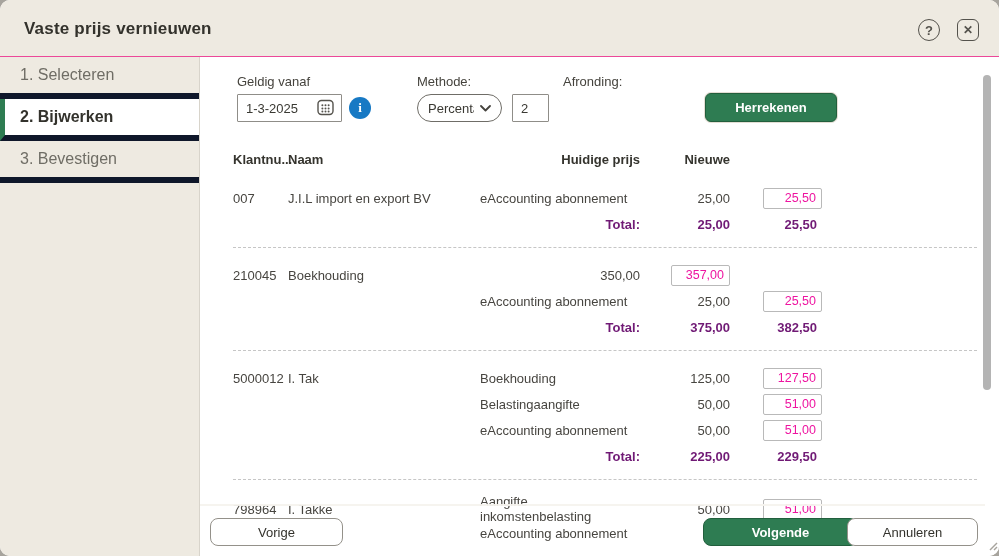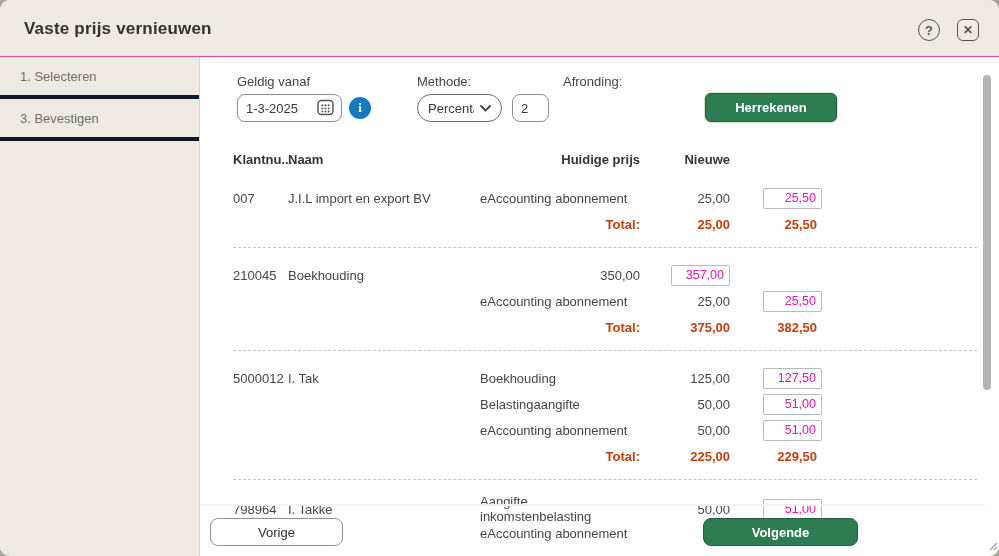--- a/index.html
+++ b/index.html
@@ -32,36 +32,36 @@
   }
   .help{right:59px;border-radius:50%;}
   .close{right:20px;border-radius:6px;font-size:12px;}
   
   .sidebar{
     position:absolute;left:0;top:57px;bottom:0;width:200px;
     background:#eeeae1;border-right:1px solid #d8d4cb;box-sizing:border-box;
   }
   .step{
     height:42px;display:flex;align-items:center;
-    padding-left:20px;font-size:13px;color:#6f6d65;
-    border-bottom:4px solid #0f172a;cursor:pointer;box-sizing:border-box;
+    padding-left:20px;font-size:16px;color:#6f6d65;
+    border-bottom:6px solid #0f172a;cursor:pointer;box-sizing:border-box;
   }
   .step.active{
     background:#ffffff;color:#33322c;font-weight:bold;
     border-left:5px solid #2e7c52;padding-left:15px;
   }
   
   .main{
     position:absolute;left:200px;top:57px;right:0;bottom:0;
     background:#ffffff;overflow:hidden;
   }
   .flabel{position:absolute;font-size:13px;color:#45433d;text-align:right;}
   .text-input{
     position:absolute;height:28px;box-sizing:border-box;
-    border:1px solid #8f8d88;border-radius:8px;background:#fff;
+    border:1px solid #8f8d88;border-radius:1px;background:#fff;
     font-family:"Liberation Sans",sans-serif;font-size:13px;color:#3a3933;
     padding:0 8px;outline:none;
   }
   .sel{
     position:absolute;height:28px;box-sizing:border-box;
     border:1px solid #6f6d67;border-radius:14px;background:#fff;
     display:flex;align-items:center;font-size:13px;color:#3a3933;
     padding:0 10px;cursor:pointer;
   }
   .sel .sel-txt{overflow:hidden;white-space:nowrap;flex:1;}
@@ -87,21 +87,21 @@
     display:grid;grid-template-columns:55px 192px 160px 90px 92px 1fr;
     align-items:center;font-size:13px;color:#474540;
   }
   .thead{height:24px;font-weight:bold;color:#35342e;}
   .c4{text-align:right;}
   .c5{text-align:right;padding-right:0;}
   .c5 .val{padding-right:5px;}
   .group{padding:14px 0 10px 0;border-bottom:1px dashed #c6c6c6;}
   .group.no-border{border-bottom:none;}
   .srow{height:26px;}
-  .trowtotal{height:26px;font-weight:bold;color:#c2410c;}
+  .trowtotal{height:26px;font-weight:bold;color:#701a75;}
   .trowtotal .c3{text-align:right;}
   .price-input{
     width:59px;height:21px;box-sizing:border-box;
     border:1px solid #b9b9b9;border-radius:2px;background:#fff;
     text-align:right;padding:0 5px;font-size:12.5px;color:#ee14a0;
     font-family:"Liberation Sans",sans-serif;outline:none;
   }
   
   .scroll-thumb{
     position:absolute;right:8px;top:18px;width:8px;height:315px;
@@ -122,20 +122,21 @@
 <div class="dialog">
 
   <div class="hdr">
     <div class="hdr-title">Vaste prijs vernieuwen</div>
     <div class="hdr-icon help">?</div>
     <div class="hdr-icon close">✕</div>
   </div>
 
   <div class="sidebar">
     <div class="step">1. Selecteren</div>
+    <div class="step active">2. Bijwerken</div>
     <div class="step">3. Bevestigen</div>
   </div>
 
   <div class="main">
 
     <div class="flabel" style="left:37px;top:17px;">Geldig vanaf</div>
     <input class="text-input" style="left: 37px; top: 37px; width: 105px; padding-right: 26px;" value="1-3-2025">
     <span class="cal-wrap" style="left:117px;top:42px;position:absolute;">
       <svg width="17" height="17" viewBox="0 0 17 17">
         <rect x="1" y="1.5" width="15" height="14" rx="3.5" fill="none" stroke="#55534d" stroke-width="1.4"></rect>
@@ -262,20 +263,21 @@
           <span class="c3">eAccounting abonnement</span>
           <span class="c4"></span>
           <span class="c5"></span>
         </div>
       </div>
     </div>
 
     <div class="footer-edge"></div>
     <button class="btn light btn-vorige">Vorige</button>
     <button class="btn green btn-volgende">Volgende</button>
+    <button class="btn light btn-annuleren">Annuleren</button>
 
     <div class="scroll-thumb"></div>
 
     <span class="resize-handle">
       <svg width="11" height="11" viewBox="0 0 11 11">
         <line x1="3" y1="10" x2="10" y2="3" stroke="#a7a49d" stroke-width="1.4"></line>
         <line x1="7" y1="10" x2="10" y2="7" stroke="#a7a49d" stroke-width="1.4"></line>
       </svg>
     </span>
   </div>

